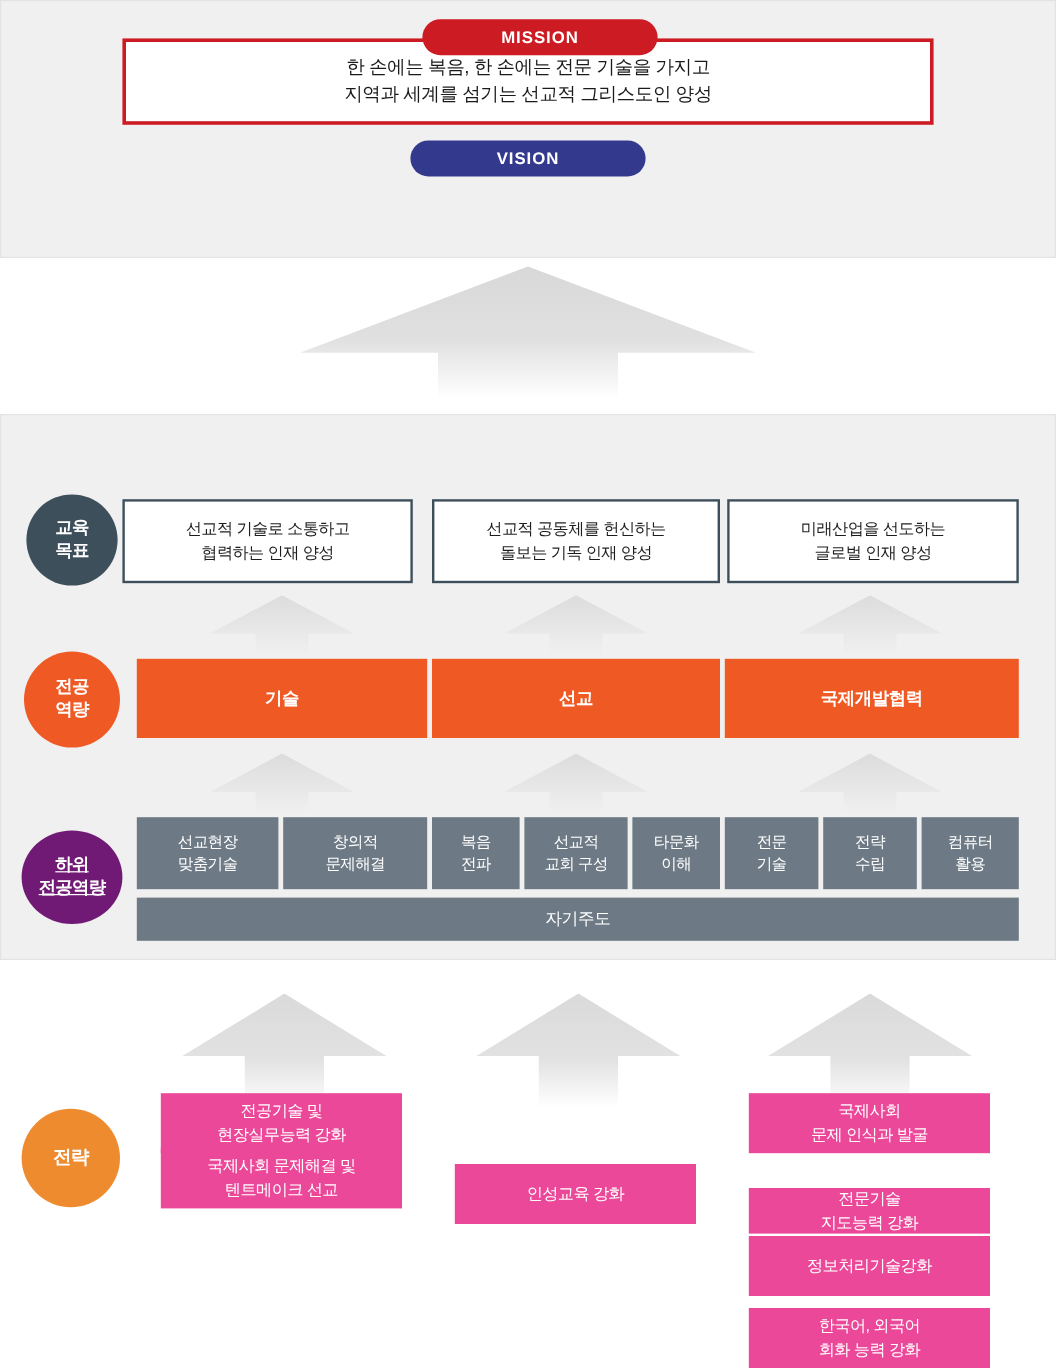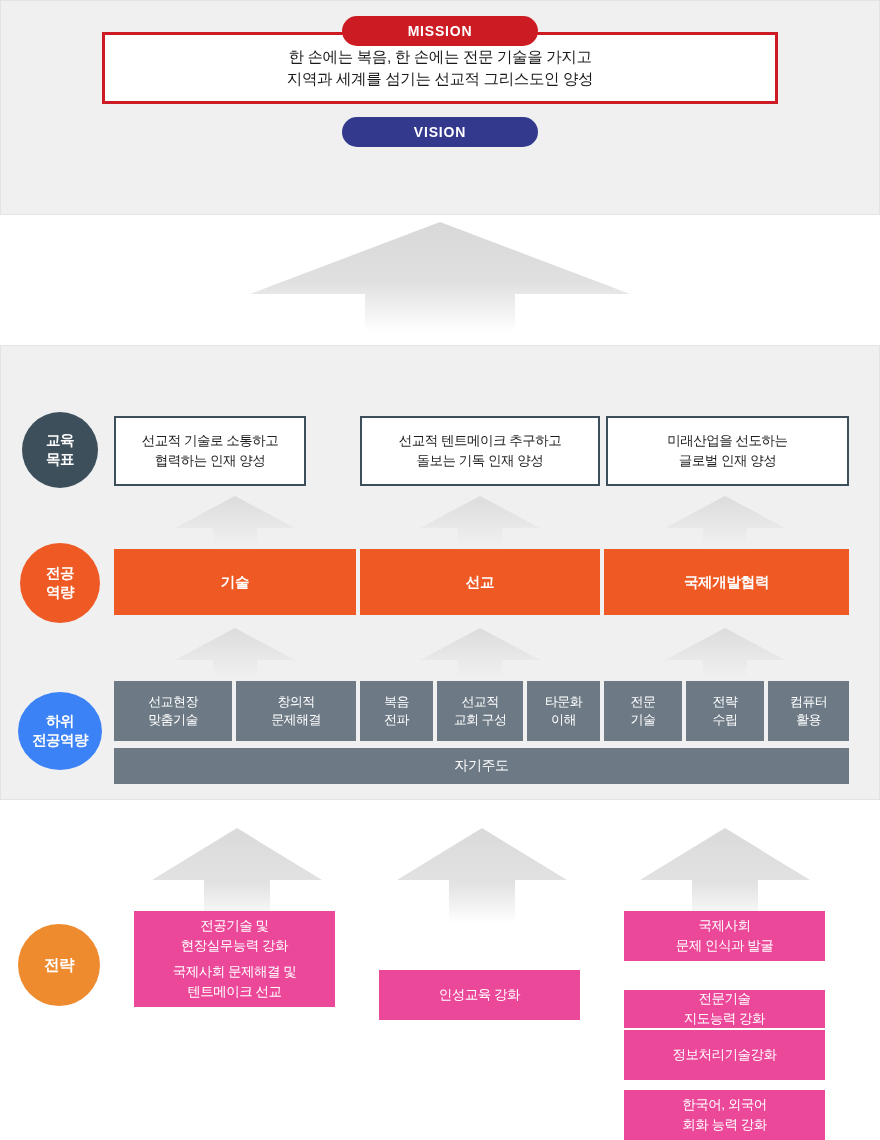--- a/index.html
+++ b/index.html
@@ -62,21 +62,21 @@
     border-radius: 15px;
     color: #ffffff;
     font-size: 14px;
     font-weight: bold;
     letter-spacing: 0.8px;
     display: flex;
     align-items: center;
     justify-content: center;
     z-index: 4;
   }
-  #mission-badge { left: 342px; top: 16px;  background: #cc1b22; }
+  #mission-badge { left: 352px; top: 16px;  background: #cc1b22; }
   #vision-badge  { left: 342px; top: 117px; background: #333a8e; }
 
   
   .arrow {
     position: absolute;
     pointer-events: none;
   }
   #big-arrow   { left: 250px; top: 222px; width: 380px; height: 110px; }
   .arrow-small { width: 120px; height: 50px; }
   .arrow-strategy { width: 170px; height: 95px; }
@@ -92,21 +92,21 @@
     border-radius: 50%;
     font-size: 14.5px;
     font-weight: bold;
     line-height: 1.3;
     letter-spacing: -0.6px;
     white-space: pre-line;
     box-sizing: border-box;
   }
   #oval-goal     { left: 22px; top: 412px; width: 76px; height: 76px; background: #3e4f5c; }
   #oval-major    { left: 20px; top: 543px; width: 80px; height: 80px; background: #ef5a24; }
-  #oval-sub      { left: 18px; top: 692px; width: 84px; height: 78px; background: #3b82f6; }
+  #oval-sub      { left: 18px; top: 692px; width: 84px; height: 78px; background: #701a75; text-decoration: underline; }
   #oval-strategy { left: 18px; top: 924px; width: 82px; height: 82px; background: #ee8b2f; font-size: 15.5px; }
 
   
   .goal-box {
     position: absolute;
     top: 416px;
     height: 70px;
     background: #ffffff;
     border: 2px solid #3e4f5c;
     box-sizing: border-box;
@@ -222,23 +222,23 @@
   </div>
   <div class="oval" id="oval-major">
     <span>전공
 역량</span>
   </div>
   <div class="oval" id="oval-sub">
     <span>하위
 전공역량</span>
   </div>
 
-  <div class="goal-box" style="left:114px;  width:192px;">선교적 기술로 소통하고
+  <div class="goal-box" style="left:102px;  width:242px;">선교적 기술로 소통하고
 협력하는 인재 양성</div>
-  <div class="goal-box" style="left:360px;  width:240px;">선교적 텐트메이크 추구하고
+  <div class="goal-box" style="left:360px;  width:240px;">선교적 공동체를 헌신하는
 돌보는 기독 인재 양성</div>
   <div class="goal-box" style="left:606px;  width:243px;">미래산업을 선도하는
 글로벌 인재 양성</div>
 
   <svg class="arrow arrow-small" style="left:175px; top:496px;" viewBox="0 0 120 50" preserveAspectRatio="none">
     <defs>
       <linearGradient id="gradS1" x1="0" y1="0" x2="0" y2="1">
         <stop offset="0%" stop-color="#dcdcdc"></stop>
           <stop offset="100%" stop-color="#f0f0f0"></stop>
       </linearGradient>

